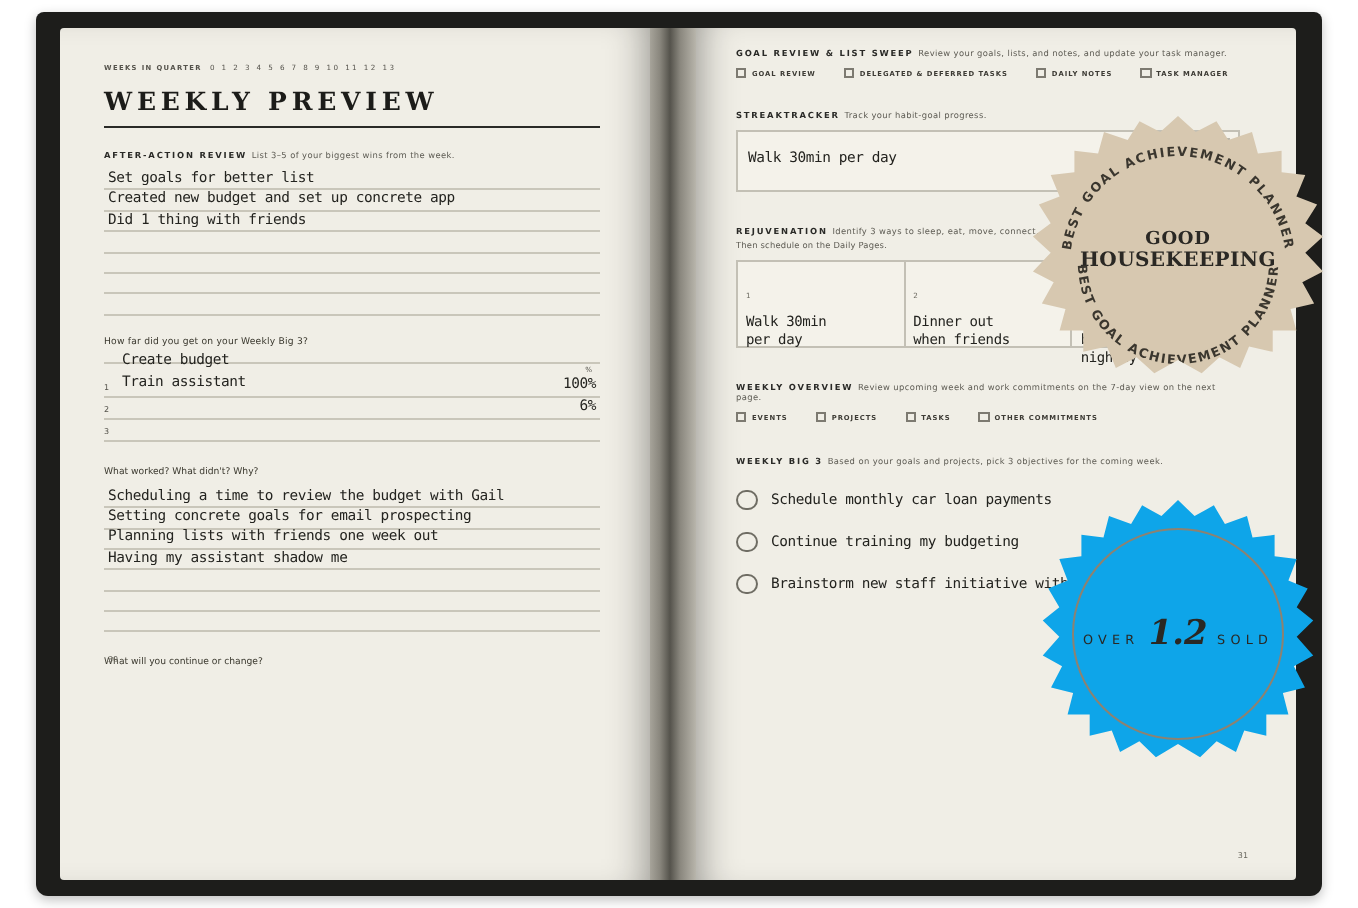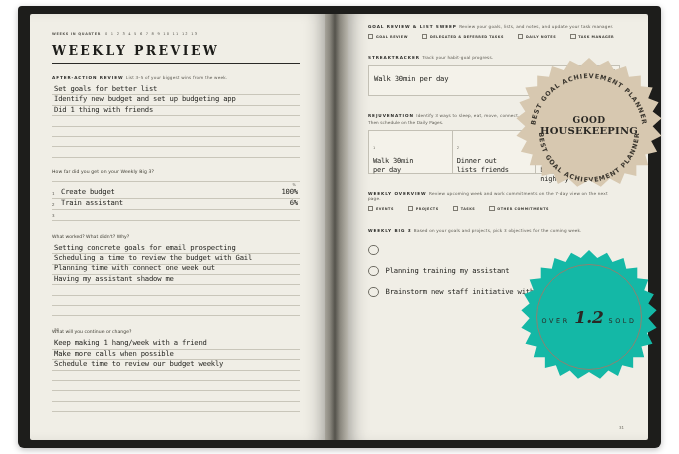--- a/index.html
+++ b/index.html
@@ -52,21 +52,21 @@
   .lines{margin-top:5px;}
   .line{height:9.4px;border-bottom:.6px solid #c9c6ba;position:relative;}
   .line .hand{position:absolute;left:2px;bottom:1.6px;}
 
   
   .big3{margin-top:7px;border-top:.6px solid #c9c6ba;}
   .big3 .hdr{display:flex;justify-content:flex-end;font-size:3.6px;color:#55534c;padding:1px 2px 1px 0;}
   .big3 .row{display:flex;height:10px;border-bottom:.6px solid #c9c6ba;align-items:flex-end;}
   .big3 .num{width:9px;font-size:4px;color:#55534c;padding-bottom:1.6px;}
   .big3 .txt{flex:1;position:relative;}
-  .big3 .txt .hand{position:absolute;left:0;bottom:2px;}
+  .big3 .txt .hand{position:absolute;left:0;bottom:14px;}
   .big3 .pct{width:34px;text-align:right;position:relative;}
   .big3 .pct .hand{position:absolute;right:2px;bottom:1.4px;margin-left:33px;}
   .big3 .vdiv{border-left:.6px solid #c9c6ba;}
 
   .pnum-left{position:absolute;left:24px;bottom:10px;font-size:4px;color:#6a685f;}
   .pnum-right{position:absolute;right:24px;bottom:10px;font-size:4px;color:#6a685f;}
 
   
   .rp{position:absolute;left:330px;top:8px;width:300px;height:426px;}
   .rp-inner{position:absolute;left:20px;top:10px;width:252px;}
@@ -108,21 +108,21 @@
     position:relative;z-index:3;text-align:center;color:#2a2824;
     font-family:"DejaVu Serif", serif;
   }
   .gh .gh1{font-size:9px;font-weight:bold;letter-spacing:.4px;}
   .gh .gh2{font-size:10px;font-weight:bold;letter-spacing:.2px;line-height:11px;}
   .arc-txt{position:absolute;left:0;top:0;width:148px;height:134px;z-index:4;}
   .arc-txt text{font-family:"DejaVu Sans", sans-serif;font-size:6.4px;font-weight:bold;letter-spacing:.9px;fill:#3a362e;}
 
   .million{left:520px;top:250px;width:138px;height:134px;}
   .million .burst{
-    width:138px;height:134px;background:#14b8a6;
+    width:138px;height:134px;background:#0ea5e9;
     clip-path:polygon(50% 0%,56% 6%,63% 2%,67% 9%,75% 6%,77% 14%,85% 13%,85% 21%,93% 22%,90% 30%,97% 33%,93% 40%,99% 45%,93% 51%,99% 58%,92% 62%,96% 70%,88% 72%,90% 80%,82% 80%,82% 88%,74% 86%,71% 94%,64% 90%,58% 96%,50% 91%,42% 96%,36% 90%,29% 94%,26% 86%,18% 88%,18% 80%,10% 80%,12% 72%,4% 70%,8% 62%,1% 58%,7% 51%,1% 45%,7% 40%,3% 33%,10% 30%,7% 22%,15% 21%,15% 13%,23% 14%,25% 6%,33% 9%,37% 2%,44% 6%);
     display:flex;align-items:center;justify-content:center;position:relative;
   }
   .million .ring{
     position:absolute;left:50%;top:50%;transform:translate(-50%,-50%);
     width:104px;height:104px;border-radius:50%;border:.9px solid #8d8271;
   }
   .million .m-text{position:relative;z-index:3;text-align:center;color:#2a2824;}
   .million .m1{font-size:6.4px;letter-spacing:2.6px;font-family:"DejaVu Sans",sans-serif;}
   .million .m3{font-family:"DejaVu Serif",serif;font-style:italic;font-size:19px;font-weight:bold;line-height:19px;}
@@ -149,21 +149,21 @@
 
         <div class="sec-head lbl">
           <span>AFTER-ACTION REVIEW</span>
           <span class="muted">List 3–5 of your biggest wins from the week.</span>
         </div>
         <div class="lines">
           <div class="line">
               <span class="hand">Set goals for better list</span>
             </div>
           <div class="line">
-              <span class="hand">Identify new budget and set up budgeting app</span>
+              <span class="hand">Created new budget and set up concrete app</span>
             </div>
           <div class="line">
               <span class="hand">Did 1 thing with friends</span>
             </div>
           <div class="line"></div>
           <div class="line"></div>
           <div class="line"></div>
           <div class="line"></div>
         </div>
 
@@ -197,52 +197,37 @@
               </span>
             <span class="pct vdiv">
                 <span class="hand"></span>
               </span>
           </div>
         </div>
 
         <div class="sec-head" style="font-size:4.6px;color:#3b392f;margin-top:13px;">What worked? What didn't? Why?</div>
         <div class="lines">
           <div class="line">
+              <span class="hand">Scheduling a time to review the budget with Gail</span>
+            </div>
+          <div class="line">
               <span class="hand">Setting concrete goals for email prospecting</span>
             </div>
           <div class="line">
-              <span class="hand">Scheduling a time to review the budget with Gail</span>
-            </div>
-          <div class="line">
-              <span class="hand">Planning time with connect one week out</span>
+              <span class="hand">Planning lists with friends one week out</span>
             </div>
           <div class="line">
               <span class="hand">Having my assistant shadow me</span>
             </div>
           <div class="line"></div>
           <div class="line"></div>
           <div class="line"></div>
         </div>
 
         <div class="sec-head" style="font-size:4.6px;color:#3b392f;margin-top:13px;">What will you continue or change?</div>
-        <div class="lines">
-          <div class="line">
-              <span class="hand">Keep making 1 hang/week with a friend</span>
-            </div>
-          <div class="line">
-              <span class="hand">Make more calls when possible</span>
-            </div>
-          <div class="line">
-              <span class="hand">Schedule time to review our budget weekly</span>
-            </div>
-          <div class="line"></div>
-          <div class="line"></div>
-          <div class="line"></div>
-          <div class="line"></div>
-        </div>
 
       </div>
       <div class="pnum-left">30</div>
     </div>
 
     <div class="paper-right"></div>
     <div class="rp">
       <div class="rp-inner">
 
         <div class="lbl">
@@ -321,21 +306,21 @@
         <div class="lbl" style="font-weight:normal;text-transform:none;letter-spacing:.1px;color:#5c5a52;margin-top:1.5px;">Then schedule on the Daily Pages.</div>
         <div class="rejuv-three">
           <div class="cell">
             <span class="n">1</span>
             <span class="hand" style="white-space:pre-line;">Walk 30min
 per day</span>
           </div>
           <div class="cell">
             <span class="n">2</span>
             <span class="hand" style="white-space:pre-line;">Dinner out
-lists friends</span>
+when friends</span>
           </div>
           <div class="cell">
             <span class="n">3</span>
             <span class="hand" style="white-space:pre-line;">Go to bed
 by 10pm
 nightly</span>
           </div>
         </div>
 
         <div class="lbl" style="margin-top:17px;">
@@ -361,24 +346,25 @@
             </span>
         </div>
 
         <div class="lbl" style="margin-top:17px;">
           <span>WEEKLY BIG 3</span>
           <span class="muted">Based on your goals and projects, pick 3 objectives for the coming week.</span>
         </div>
         <div class="goal-list">
           <div class="goal-item">
             <span class="circle"></span>
+            <span class="hand">Schedule monthly car loan payments</span>
           </div>
           <div class="goal-item">
             <span class="circle"></span>
-            <span class="hand">Planning training my assistant</span>
+            <span class="hand">Continue training my budgeting</span>
           </div>
           <div class="goal-item">
             <span class="circle"></span>
             <span class="hand">Brainstorm new staff initiative with COO</span>
           </div>
         </div>
 
       </div>
       <div class="pnum-right">31</div>
     </div>

